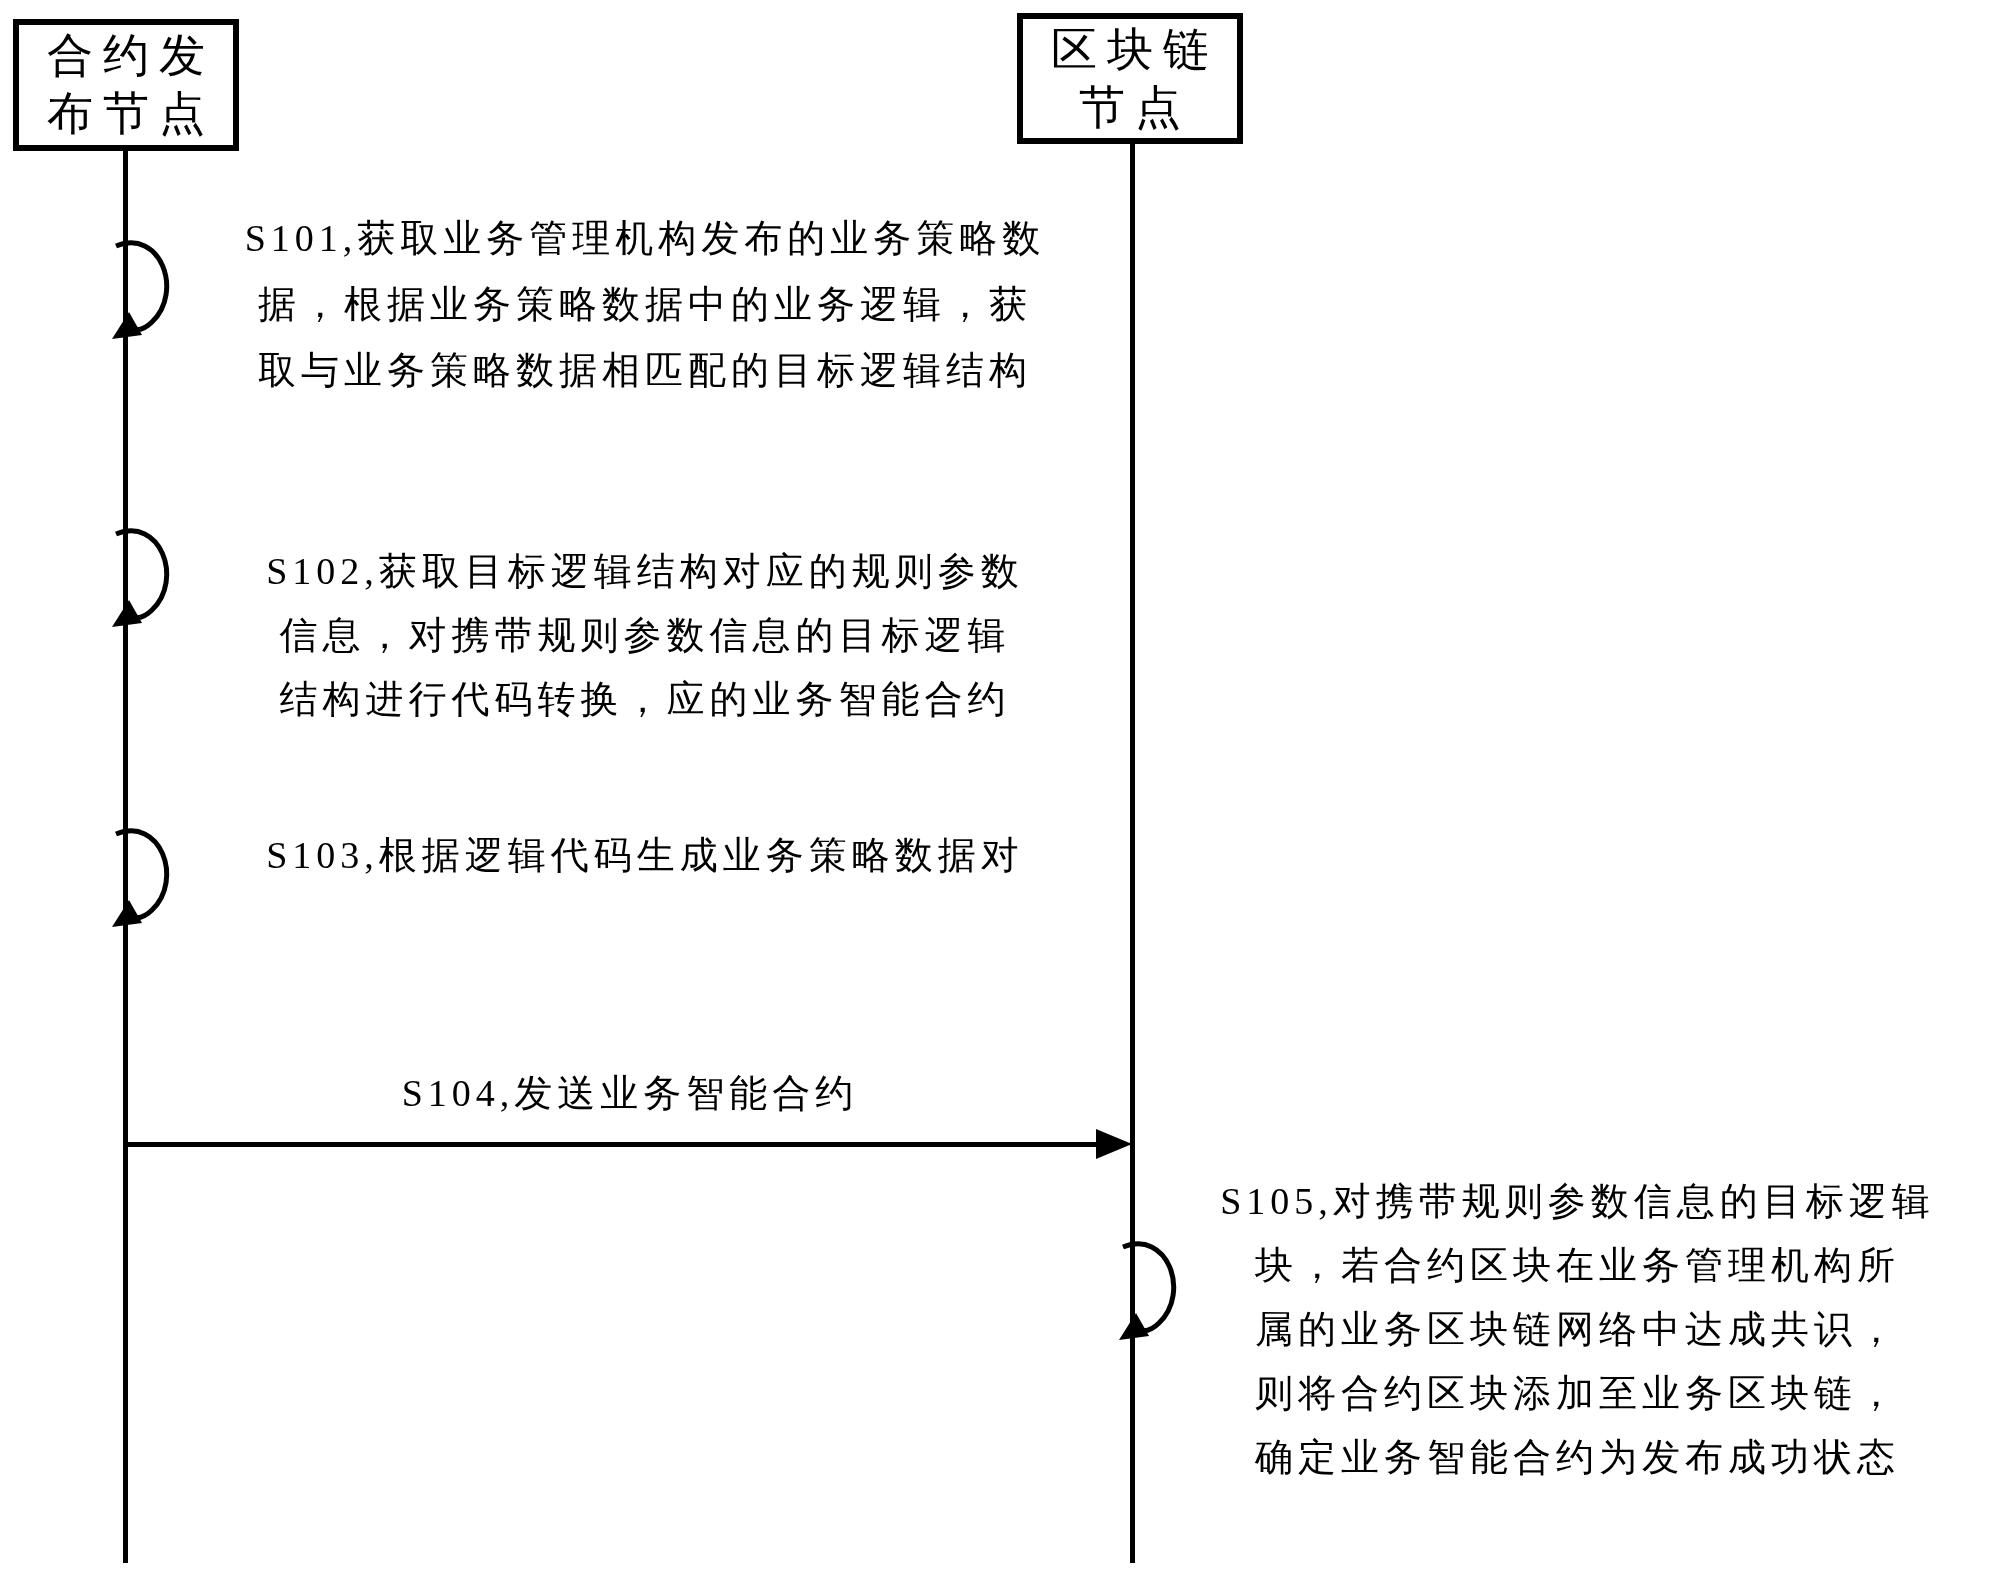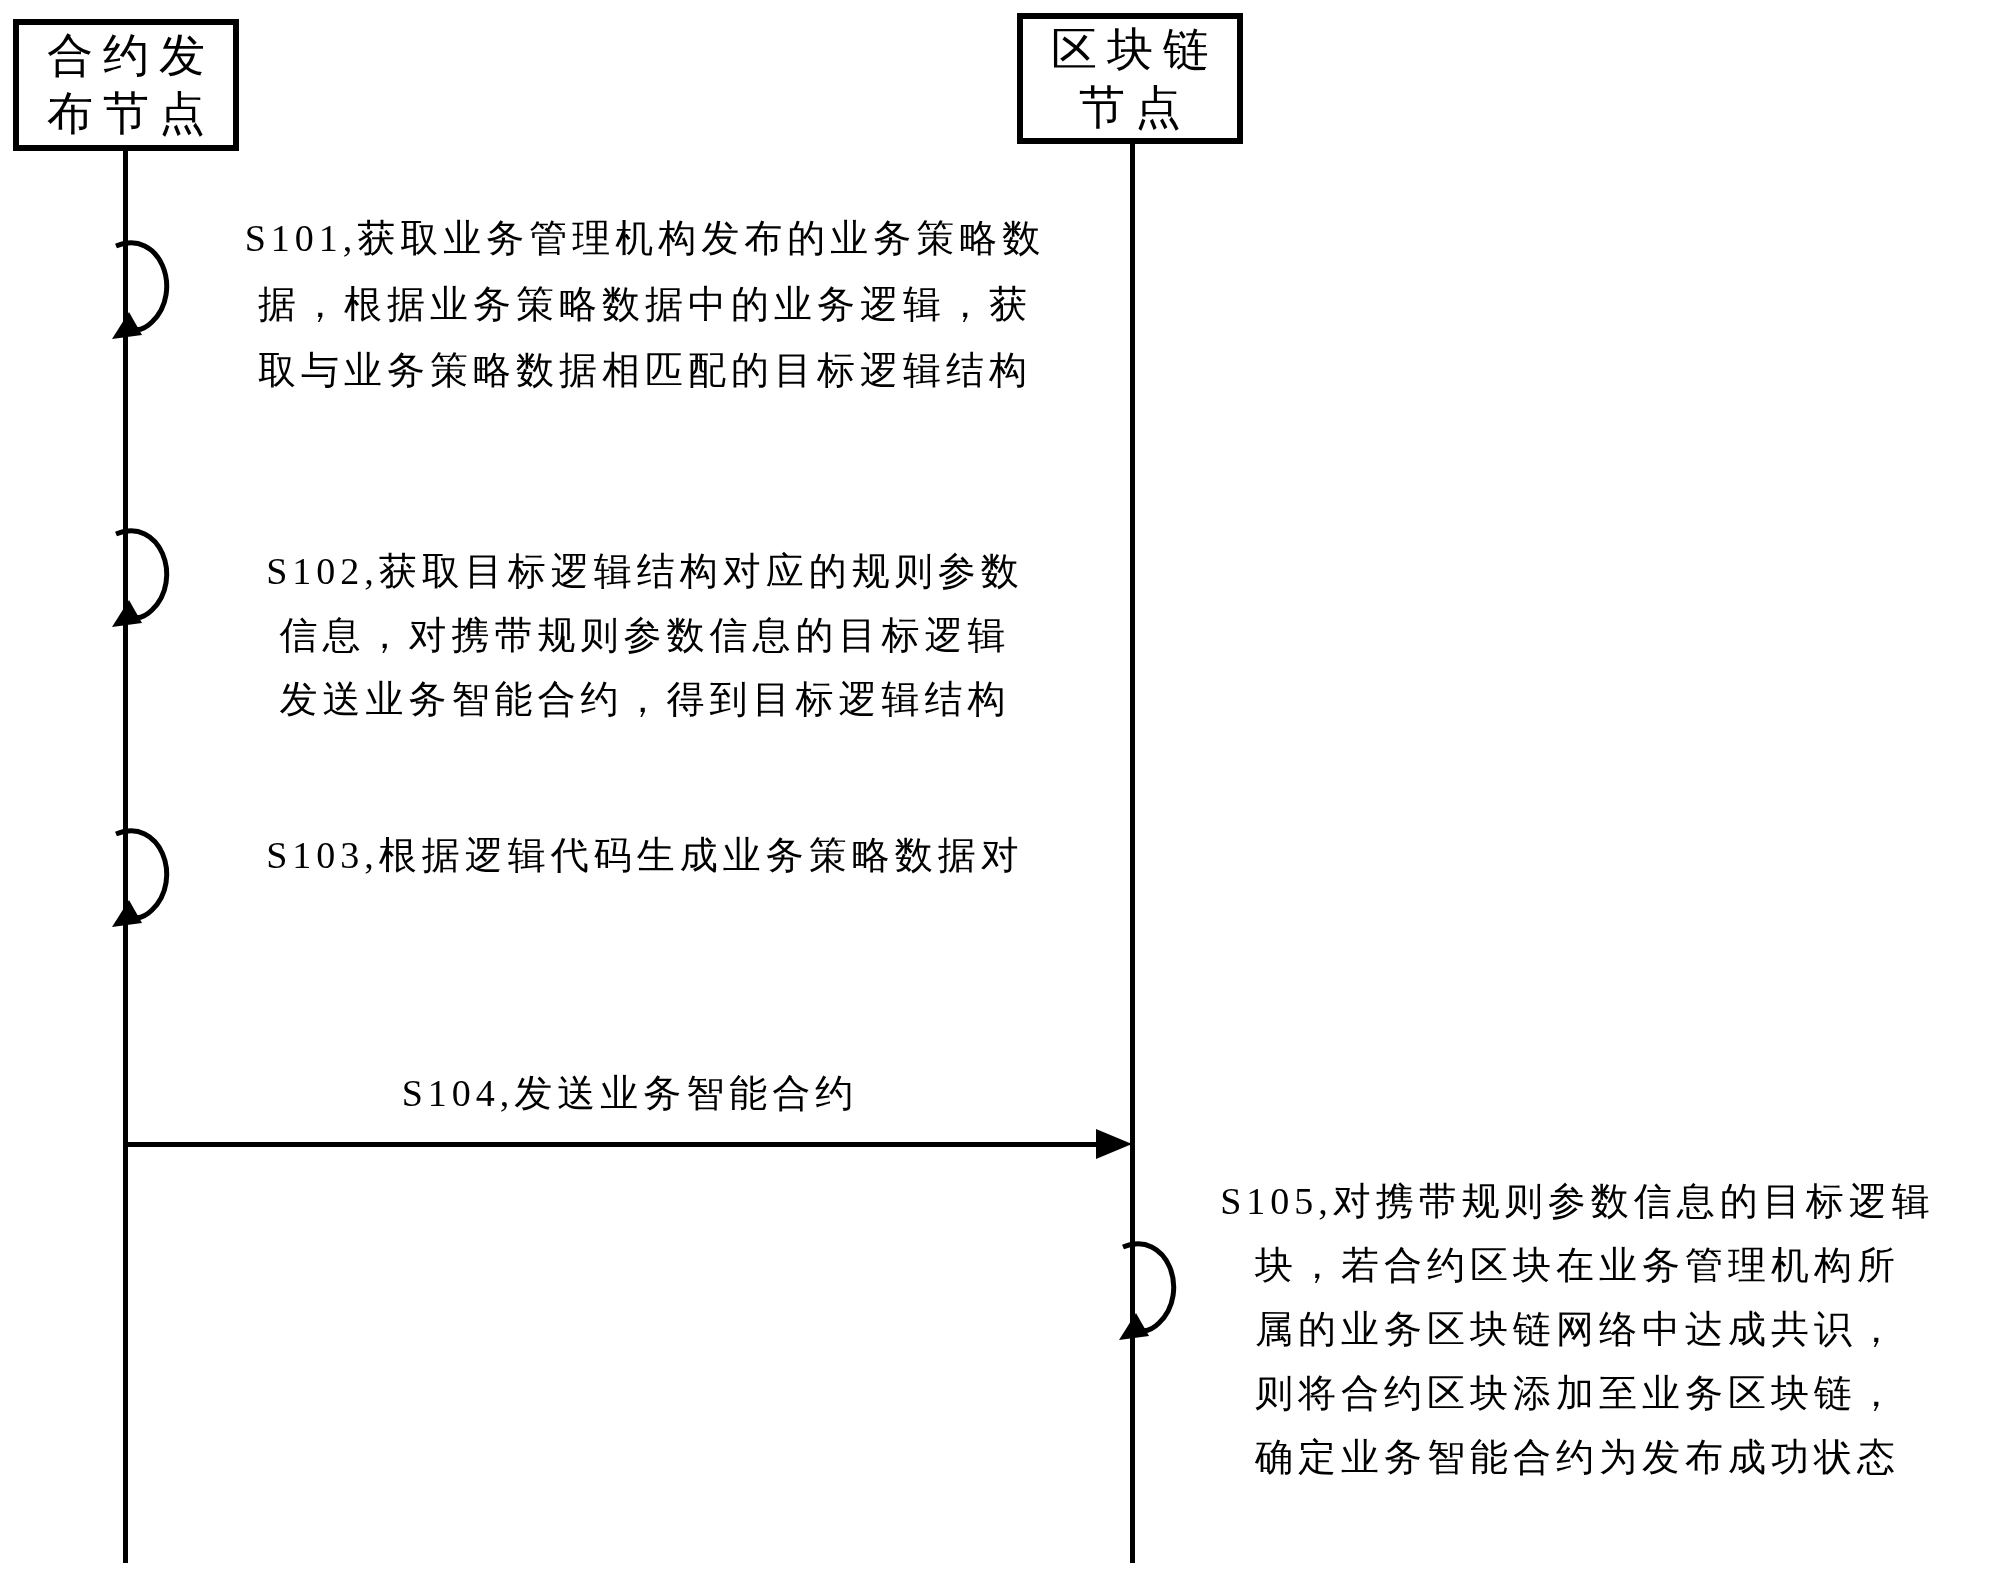--- a/index.html
+++ b/index.html
@@ -86,21 +86,21 @@
 
   <div class="msg" style="left:150px;top:205px;width:990px;line-height:66px;">
     <div>S101,获取业务管理机构发布的业务策略数</div>
     <div>据，根据业务策略数据中的业务逻辑，获</div>
     <div>取与业务策略数据相匹配的目标逻辑结构</div>
   </div>
 
   <div class="msg" style="left:150px;top:493px;width:990px;line-height:64px;margin-top:46px;">
     <div>S102,获取目标逻辑结构对应的规则参数</div>
     <div>信息，对携带规则参数信息的目标逻辑</div>
-    <div>发送业务智能合约，得到目标逻辑结构</div>
+    <div>结构进行代码转换，应的业务智能合约</div>
   </div>
 
   <div class="msg" style="left:150px;top:823px;width:990px;line-height:65px;">
     <div>S103,根据逻辑代码生成业务策略数据对</div>
   </div>
 
   <div class="msg" style="left:125px;top:1068px;width:1010px;line-height:50px;">S104,发送业务智能合约</div>
   <div class="shaft" style="left:125px;top:1142px;width:972px;height:5px;"></div>
   <div class="arrowhead-right" style="left:1096px;top:1129px;"></div>
 

